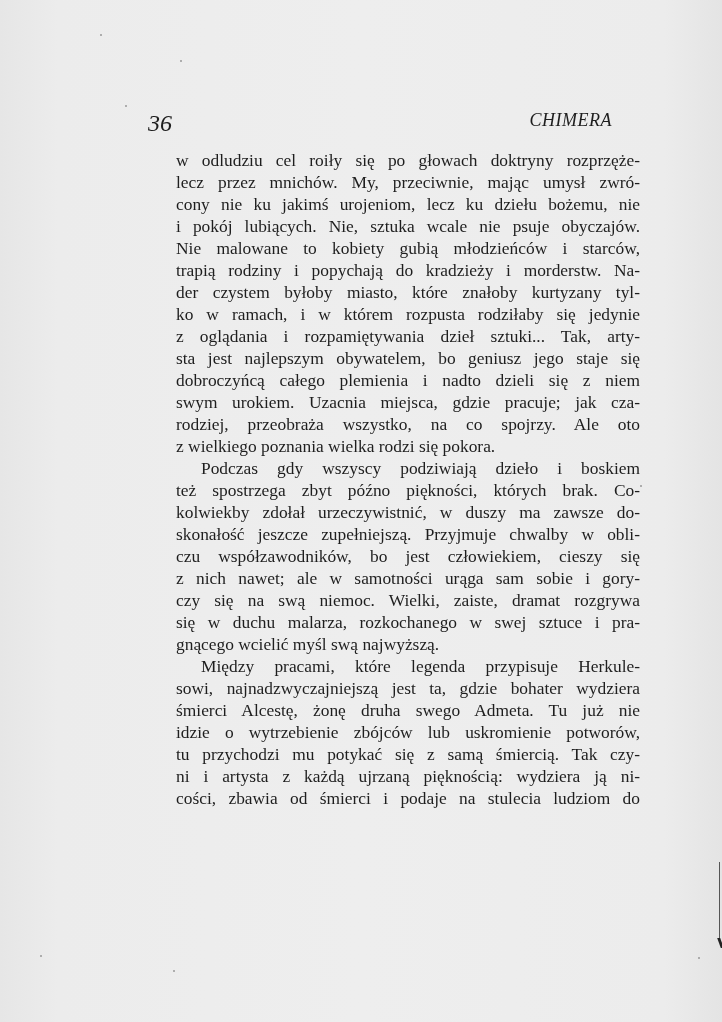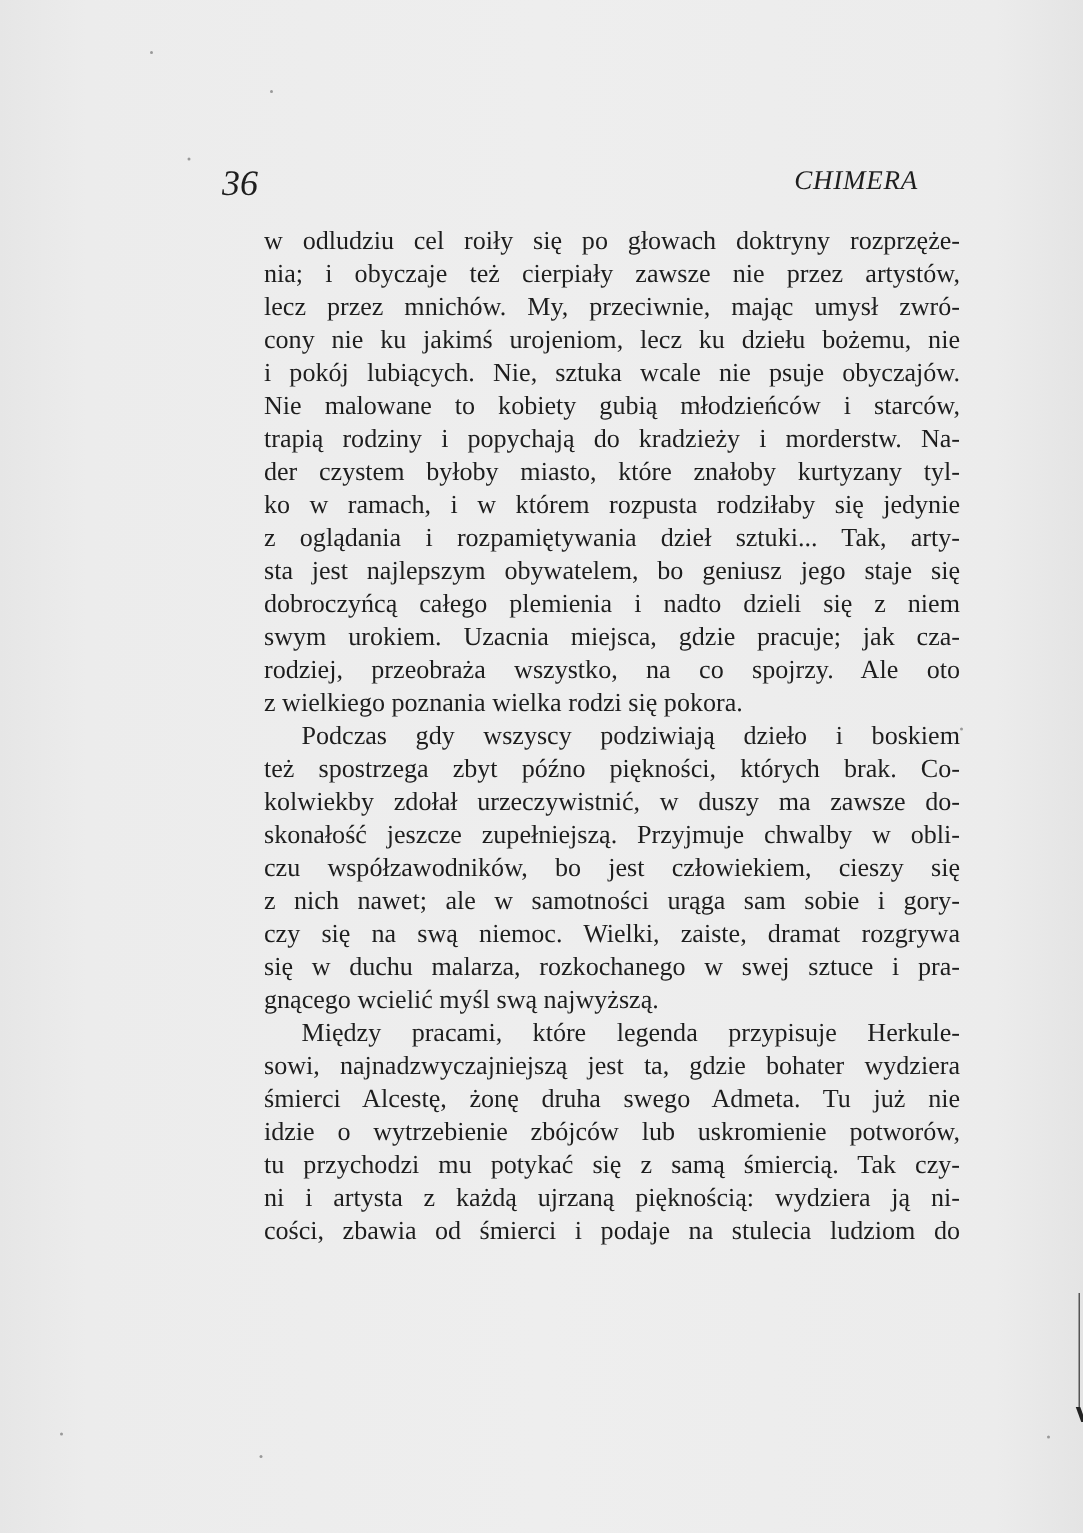--- a/index.html
+++ b/index.html
@@ -102,21 +102,20 @@
 
   <div class="header">
     <span class="page-number">36</span>
     <span class="running-title">CHIMERA</span>
   </div>
 
   <div class="body-text">
 
     <div>
       <span class="line">w odludziu cel roiły się po głowach doktryny rozprzęże-</span>
-      <span class="line">nia; i obyczaje też cierpiały zawsze nie przez artystów,</span>
       <span class="line">lecz przez mnichów. My, przeciwnie, mając umysł zwró-</span>
       <span class="line">cony nie ku jakimś urojeniom, lecz ku dziełu bożemu, nie</span>
       <span class="line">i pokój lubiących. Nie, sztuka wcale nie psuje obyczajów.</span>
       <span class="line">Nie malowane to kobiety gubią młodzieńców i starców,</span>
       <span class="line">trapią rodziny i popychają do kradzieży i morderstw. Na-</span>
       <span class="line">der czystem byłoby miasto, które znałoby kurtyzany tyl-</span>
       <span class="line">ko w ramach, i w którem rozpusta rodziłaby się jedynie</span>
       <span class="line">z oglądania i rozpamiętywania dzieł sztuki... Tak, arty-</span>
       <span class="line">sta jest najlepszym obywatelem, bo geniusz jego staje się</span>
       <span class="line">dobroczyńcą całego plemienia i nadto dzieli się z niem</span>

